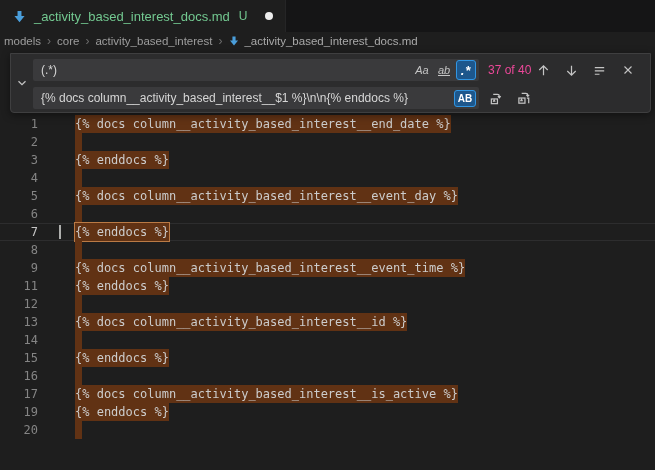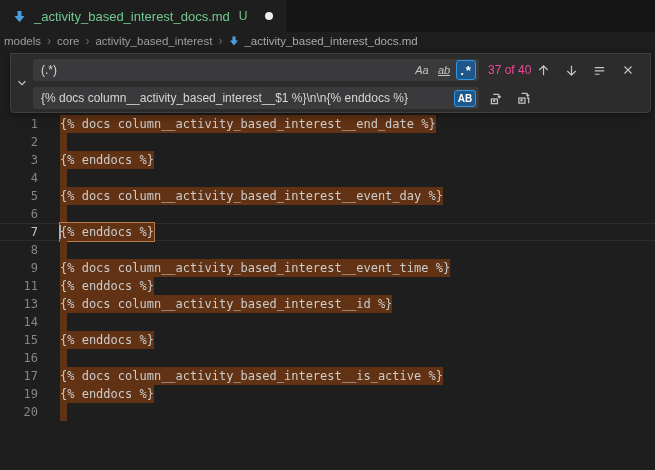--- a/index.html
+++ b/index.html
@@ -21,21 +21,21 @@
   .crumb-file { display:flex; align-items:center; gap:4px; color:#a9a9a9; }
 
   
   .editor { position:absolute; top:50px; left:0; right:0; bottom:0; background:#1e1e1e; }
   .code-area { position:absolute; top:65px; left:0; right:0; bottom:0; overflow:hidden; }
   .code-line { position:relative; height:18px; }
   .line-num { position:absolute; left:0; top:0; width:38px; text-align:right;
               font:12px/18px "DejaVu Sans Mono", monospace; color:#858585; }
   .code-line.current .line-num { color:#c6c6c6; }
   .code-line.current { box-shadow: inset 0 1px 0 #2d2d2e, inset 0 -1px 0 #2d2d2e; }
-  .line-text { margin-left:60px; font:12px/18px "DejaVu Sans Mono", monospace;
+  .line-text { margin-left:75px; font:12px/18px "DejaVu Sans Mono", monospace;
                color:#cccccc; white-space:pre; }
   .match { background:#613214; display:inline-block; height:18px; vertical-align:top; }
   .match.sliver { width:7px; }
   .match.current-match { outline:1px solid #ba7a45; }
   .cursor { position:absolute; left:59px; top:2px; width:1.5px; height:14px; background:#aeafad; }
 
   
   .find-widget { position:absolute; top:3px; left:10px; width:641px; height:60px;
                  background:#2c2c2d; border:1px solid #3f3f40; border-radius:0 0 4px 4px;
                  box-shadow:0 2px 8px rgba(0,0,0,.45); display:flex; z-index:5; }
@@ -218,20 +218,24 @@
       </div>
       <div class="code-line">
         <div class="line-num">9</div>
         <div class="line-text"><span class="match">{% docs column__activity_based_interest__event_time %}</span></div>
       </div>
       <div class="code-line">
         <div class="line-num">11</div>
         <div class="line-text"><span class="match">{% enddocs %}</span></div>
       </div>
       <div class="code-line">
+        <div class="line-num">12</div>
+        <div class="line-text"><span class="match sliver"></span></div>
+      </div>
+      <div class="code-line">
         <div class="line-num">13</div>
         <div class="line-text"><span class="match">{% docs column__activity_based_interest__id %}</span></div>
       </div>
       <div class="code-line">
         <div class="line-num">14</div>
         <div class="line-text"><span class="match sliver"></span></div>
       </div>
       <div class="code-line">
         <div class="line-num">15</div>
         <div class="line-text"><span class="match">{% enddocs %}</span></div>

